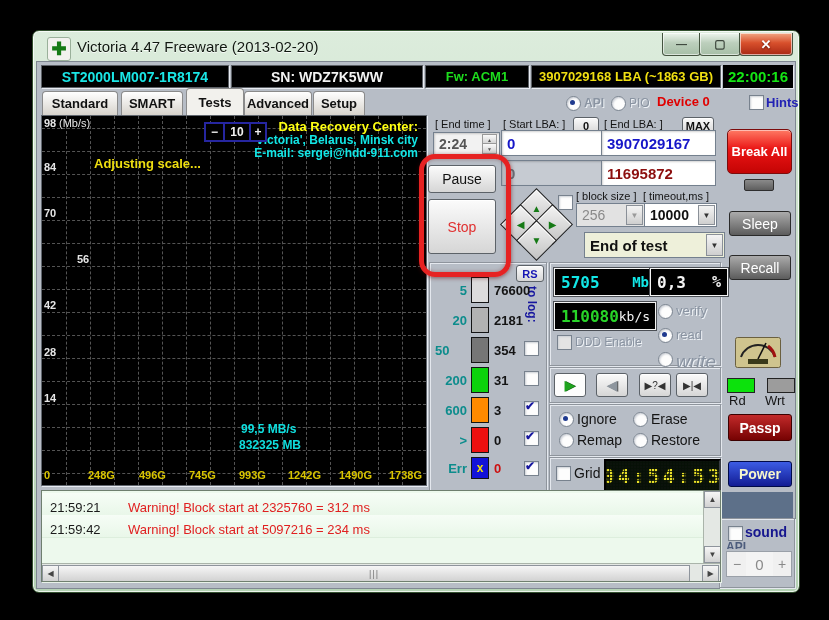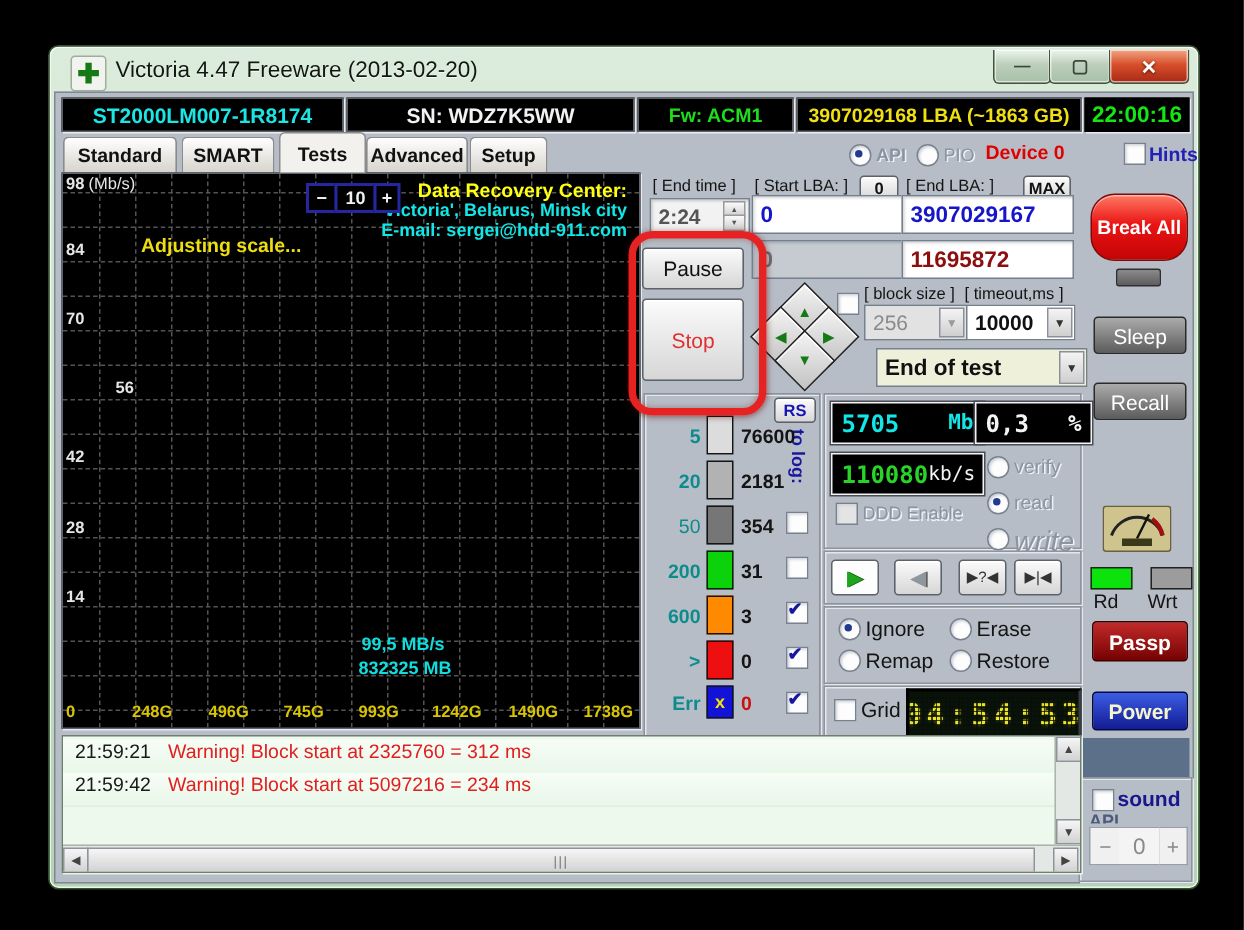--- a/index.html
+++ b/index.html
@@ -39,21 +39,21 @@
   .lcd{background:#000;border:1px solid #f4f4f4;box-shadow:0 0 0 1px #4a4e54;display:flex;align-items:center;justify-content:space-between;font-family:"DejaVu Sans Mono",monospace;font-weight:bold;padding:0 6px;}
   .grp{border:1px solid #8e949c;box-shadow:inset 1px 1px 0 #e4e8ee,1px 1px 0 #e4e8ee;}
   .dbtn{position:absolute;width:27px;height:27px;background:linear-gradient(135deg,#f4f4f4,#c2c2c2);border:1px solid #222;transform:rotate(45deg);box-shadow:inset 1px 1px 0 #fff;}
   .dbtn span{position:absolute;left:0;top:0;width:100%;height:100%;display:flex;align-items:center;justify-content:center;transform:rotate(-45deg);color:#157a15;font-size:10px;}
   .led{background:#0b120b;border:2px solid #3a3e44;border-style:inset;overflow:hidden;}
   .led .digits{position:absolute;inset:0;display:flex;align-items:center;justify-content:center;color:#ece22a;font-family:"DejaVu Sans Mono",monospace;font-weight:bold;font-size:20px;letter-spacing:3px;text-shadow:0 0 2px #6a6a00;}
   .led::after{content:"";position:absolute;inset:0;background-image:repeating-linear-gradient(0deg,rgba(6,16,6,.78) 0 1px,transparent 1px 3px),repeating-linear-gradient(90deg,rgba(6,16,6,.78) 0 1px,transparent 1px 3px);}
   .annot{border:5px solid #e62222;border-radius:16px;box-shadow:0 1px 4px rgba(90,0,0,.55),inset 0 0 4px rgba(90,0,0,.35);z-index:60;pointer-events:none;}
   .tolog{color:#16169e;font-weight:bold;font-size:12px;writing-mode:vertical-rl;}
   .sb{background:linear-gradient(#f6f6f6,#d2d2d2);border:1px solid #8e949c;display:flex;align-items:center;justify-content:center;font-size:8px;color:#444;}
-  .logrow{position:absolute;left:0;width:100%;height:22px;display:flex;align-items:flex-start;border-bottom:1px solid #ddeedd;background:linear-gradient(#f6fdf6,#e9f7e9);}
+  .logrow{position:absolute;left:0;width:100%;height:22px;display:flex;align-items:flex-end;border-bottom:1px solid #ddeedd;background:linear-gradient(#f6fdf6,#e9f7e9);gap:16px;}
   .logtime{margin-left:8px;width:62px;font-size:13px;color:#1a1a1a;}
   .logmsg{font-size:13px;color:#e02020;}
 </style>
 </head>
 <body>
 
 <div id="stage">
   <div class="ab win">
 
     <div class="ab titlebar">
@@ -220,21 +220,21 @@
       <div class="ab tolog" style="left:488px;top:224px;height:60px;">to log:</div>
 
       <div class="ab" style="left:398px;top:221px;width:32px;text-align:right;color:#0c8c8c;font-weight:bold;font-size:13px;">5</div>
       <div class="ab" style="left: 434px; top: 215px; width: 16px; height: 24px; border: 1px solid rgb(20, 20, 20); background: rgb(220, 220, 220);"></div>
       <div class="ab" style="left:457px;top:221px;font-weight:bold;font-size:13px;color:#141414;">76600</div>
 
       <div class="ab" style="left:398px;top:251px;width:32px;text-align:right;color:#0c8c8c;font-weight:bold;font-size:13px;">20</div>
       <div class="ab" style="left: 434px; top: 245px; width: 16px; height: 24px; border: 1px solid rgb(20, 20, 20); background: rgb(178, 178, 178);"></div>
       <div class="ab" style="left:457px;top:251px;font-weight:bold;font-size:13px;color:#141414;">2181</div>
 
-      <div class="ab" style="left:398px;top:281px;width:32px;text-align:right;color:#0c8c8c;font-weight:normal;font-size:13px;">50</div>
+      <div class="ab" style="left:398px;top:281px;width:32px;color:#0c8c8c;font-weight:bold;font-size:13px;">50</div>
       <div class="ab" style="left: 434px; top: 275px; width: 16px; height: 24px; border: 1px solid rgb(20, 20, 20); background: rgb(118, 118, 118);"></div>
       <div class="ab" style="left:457px;top:281px;font-weight:bold;font-size:13px;color:#141414;">354</div>
 
       <div class="ab" style="left:398px;top:311px;width:32px;text-align:right;color:#0c8c8c;font-weight:bold;font-size:13px;">200</div>
       <div class="ab" style="left: 434px; top: 305px; width: 16px; height: 24px; border: 1px solid rgb(20, 20, 20); background: rgb(12, 210, 12);"></div>
       <div class="ab" style="left:457px;top:311px;font-weight:bold;font-size:13px;color:#141414;">31</div>
 
       <div class="ab" style="left:398px;top:341px;width:32px;text-align:right;color:#0c8c8c;font-weight:bold;font-size:13px;">600</div>
       <div class="ab" style="left: 434px; top: 335px; width: 16px; height: 24px; border: 1px solid rgb(20, 20, 20); background: rgb(255, 138, 0);"></div>
       <div class="ab" style="left:457px;top:341px;font-weight:bold;font-size:13px;color:#141414;">3</div>
@@ -301,21 +301,21 @@
       <div class="ab radio" style="left:596px;top:371px;"></div>
       <div class="ab" style="left:614px;top:370px;font-size:14px;color:#141414;">Restore</div>
 
       <div class="ab grp" style="left:512px;top:395px;width:170px;height:33px;"></div>
       <div class="ab checkbox" style="left:519px;top:404px;"></div>
       <div class="ab" style="left:537px;top:403px;font-size:14px;color:#141414;">Grid</div>
       <div class="ab led" style="left:567px;top:397px;width:113px;height:29px;">
           <div class="digits">04:54:53</div>
         </div>
 
-      <div class="ab" style="left:690px;top:67px;width:63px;height:43px;background:linear-gradient(#ff7a64,#ea1414 45%,#c40404);border:1px solid #7c0c0c;border-radius:16px;display:flex;align-items:center;justify-content:center;color:#fff;font-weight:bold;font-size:13px;box-shadow:inset 0 1px 0 rgba(255,255,255,.5);">Break All</div>
+      <div class="ab" style="left:690px;top:67px;width:63px;height:43px;background:linear-gradient(#ff7a64,#ea1414 45%,#c40404);border:1px solid #7c0c0c;border-radius:5px;display:flex;align-items:center;justify-content:center;color:#fff;font-weight:bold;font-size:13px;box-shadow:inset 0 1px 0 rgba(255,255,255,.5);">Break All</div>
       <div class="ab" style="left:707px;top:117px;width:28px;height:10px;background:linear-gradient(#8a8a8a,#5e5e5e);border:1px solid #2e2e2e;border-radius:2px;"></div>
       <div class="ab" style="left:692px;top:149px;width:60px;height:23px;background:linear-gradient(#ababab,#5c5c5c);border:1px solid #2a2a2a;border-radius:3px;display:flex;align-items:center;justify-content:center;color:#fff;font-size:14px;">Sleep</div>
       <div class="ab" style="left:692px;top:193px;width:60px;height:23px;background:linear-gradient(#ababab,#5c5c5c);border:1px solid #2a2a2a;border-radius:3px;display:flex;align-items:center;justify-content:center;color:#fff;font-size:14px;">Recall</div>
 
       <svg class="ab" style="left:698px;top:275px;" width="46" height="31" viewBox="0 0 46 31">
         <rect x="0.5" y="0.5" width="45" height="30" rx="2" fill="#cfc48e" stroke="#6a6040"></rect>
         <path d="M 6 20 A 18 18 0 0 1 40 20" fill="none" stroke="#222" stroke-width="2"></path>
         <path d="M 33 9 A 18 18 0 0 1 40 20" fill="none" stroke="#a01010" stroke-width="3"></path>
         <line x1="23" y1="22" x2="31" y2="6" stroke="#111" stroke-width="1.6"></line>
         <rect x="13" y="22" width="20" height="5" fill="#3a3a1a"></rect>

